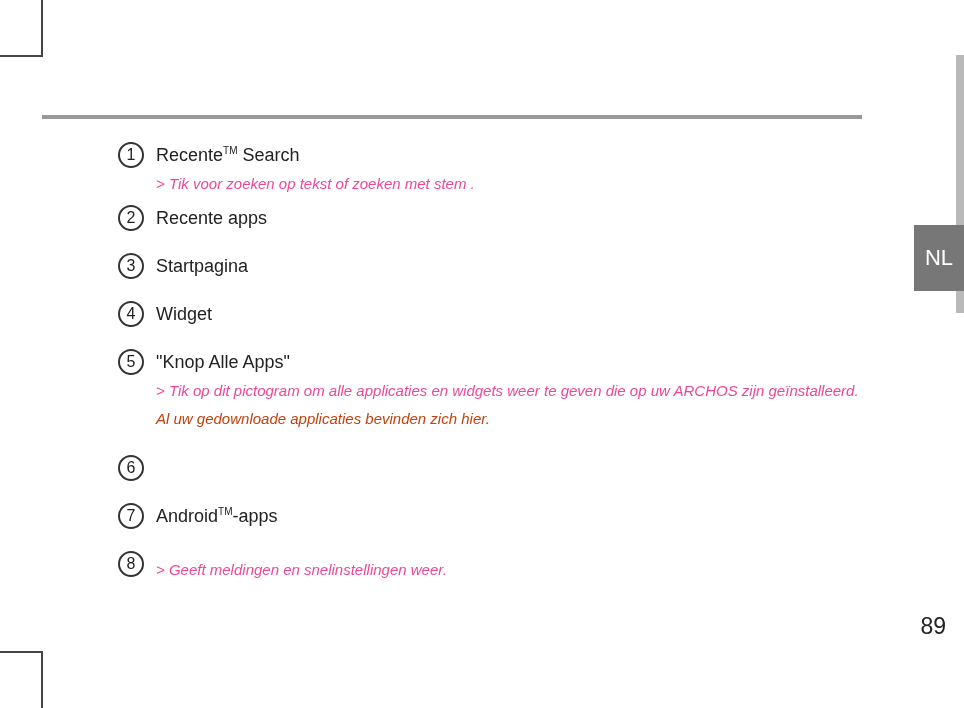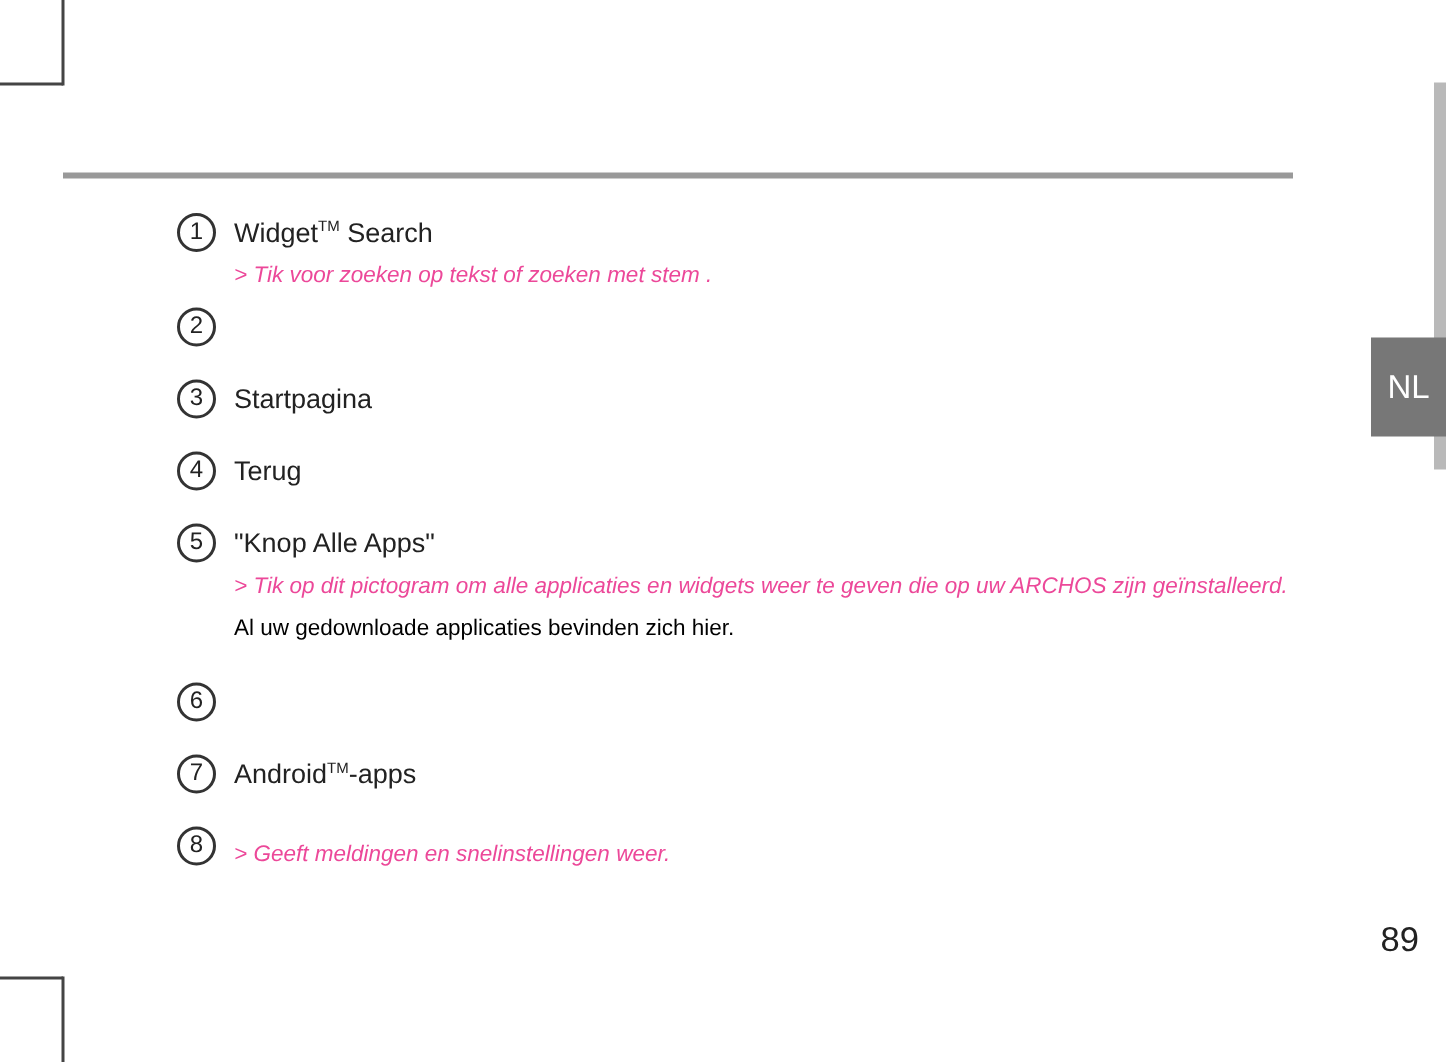--- a/index.html
+++ b/index.html
@@ -21,21 +21,21 @@
 
   
   .content { position: absolute; left: 118px; top: 142px; width: 760px; }
   .row { display: flex; align-items: flex-start; margin-bottom: 14px; }
   .row .num { flex: 0 0 38px; }
   .row .body { flex: 1; padding-top: 2px; }
   .num-circle { width: 26px; height: 26px; border: 2px solid #333; border-radius: 50%; display: flex; align-items: center; justify-content: center; font-size: 16px; color: #222; font-weight: 400; }
   .title { font-size: 18px; color: #222; line-height: 1.25; }
   .title sup { font-size: 10px; vertical-align: super; text-align: right; }
   .desc { font-size: 15px; font-style: italic; color: #ec4899; margin-top: 6px; line-height: 1.5; }
-  .desc2 { font-size: 15px; color: #000000; margin-top: 6px; line-height: 1.5; }
+  .desc2 { font-size: 15px; font-style: italic; color: #c2410c; margin-top: 6px; line-height: 1.5; }
 
   .row.r1 { margin-bottom: 10px; }
   .row.r2 { margin-bottom: 22px; }
   .row.r3 { margin-bottom: 22px; }
   .row.r4 { margin-bottom: 22px; }
   .row.r5 { margin-bottom: 24px; }
   .row.r6 { margin-bottom: 22px; }
   .row.r7 { margin-bottom: 22px; }
   .row.r8 { margin-bottom: 0; }
 </style>
@@ -56,52 +56,55 @@
 
 <div class="content">
 
   <div class="row r1">
     <div class="num">
         <div class="num-circle">
           <span>1</span>
         </div>
       </div>
     <div class="body">
-      <div class="title"><span>Widget</span><sup>TM</sup><span> Search</span></div>
+      <div class="title"><span>Recente</span><sup>TM</sup><span> Search</span></div>
       <div class="desc">&gt; Tik voor zoeken op tekst of zoeken met stem .</div>
     </div>
   </div>
 
   <div class="row r2">
     <div class="num">
         <div class="num-circle">
           <span>2</span>
         </div>
       </div>
+    <div class="body">
+      <div class="title">Recente apps</div>
+    </div>
   </div>
 
   <div class="row r3">
     <div class="num">
         <div class="num-circle">
           <span>3</span>
         </div>
       </div>
     <div class="body">
       <div class="title">Startpagina</div>
     </div>
   </div>
 
   <div class="row r4">
     <div class="num">
         <div class="num-circle">
           <span>4</span>
         </div>
       </div>
     <div class="body">
-      <div class="title">Terug</div>
+      <div class="title">Widget</div>
     </div>
   </div>
 
   <div class="row r5">
     <div class="num">
         <div class="num-circle">
           <span>5</span>
         </div>
       </div>
     <div class="body">

